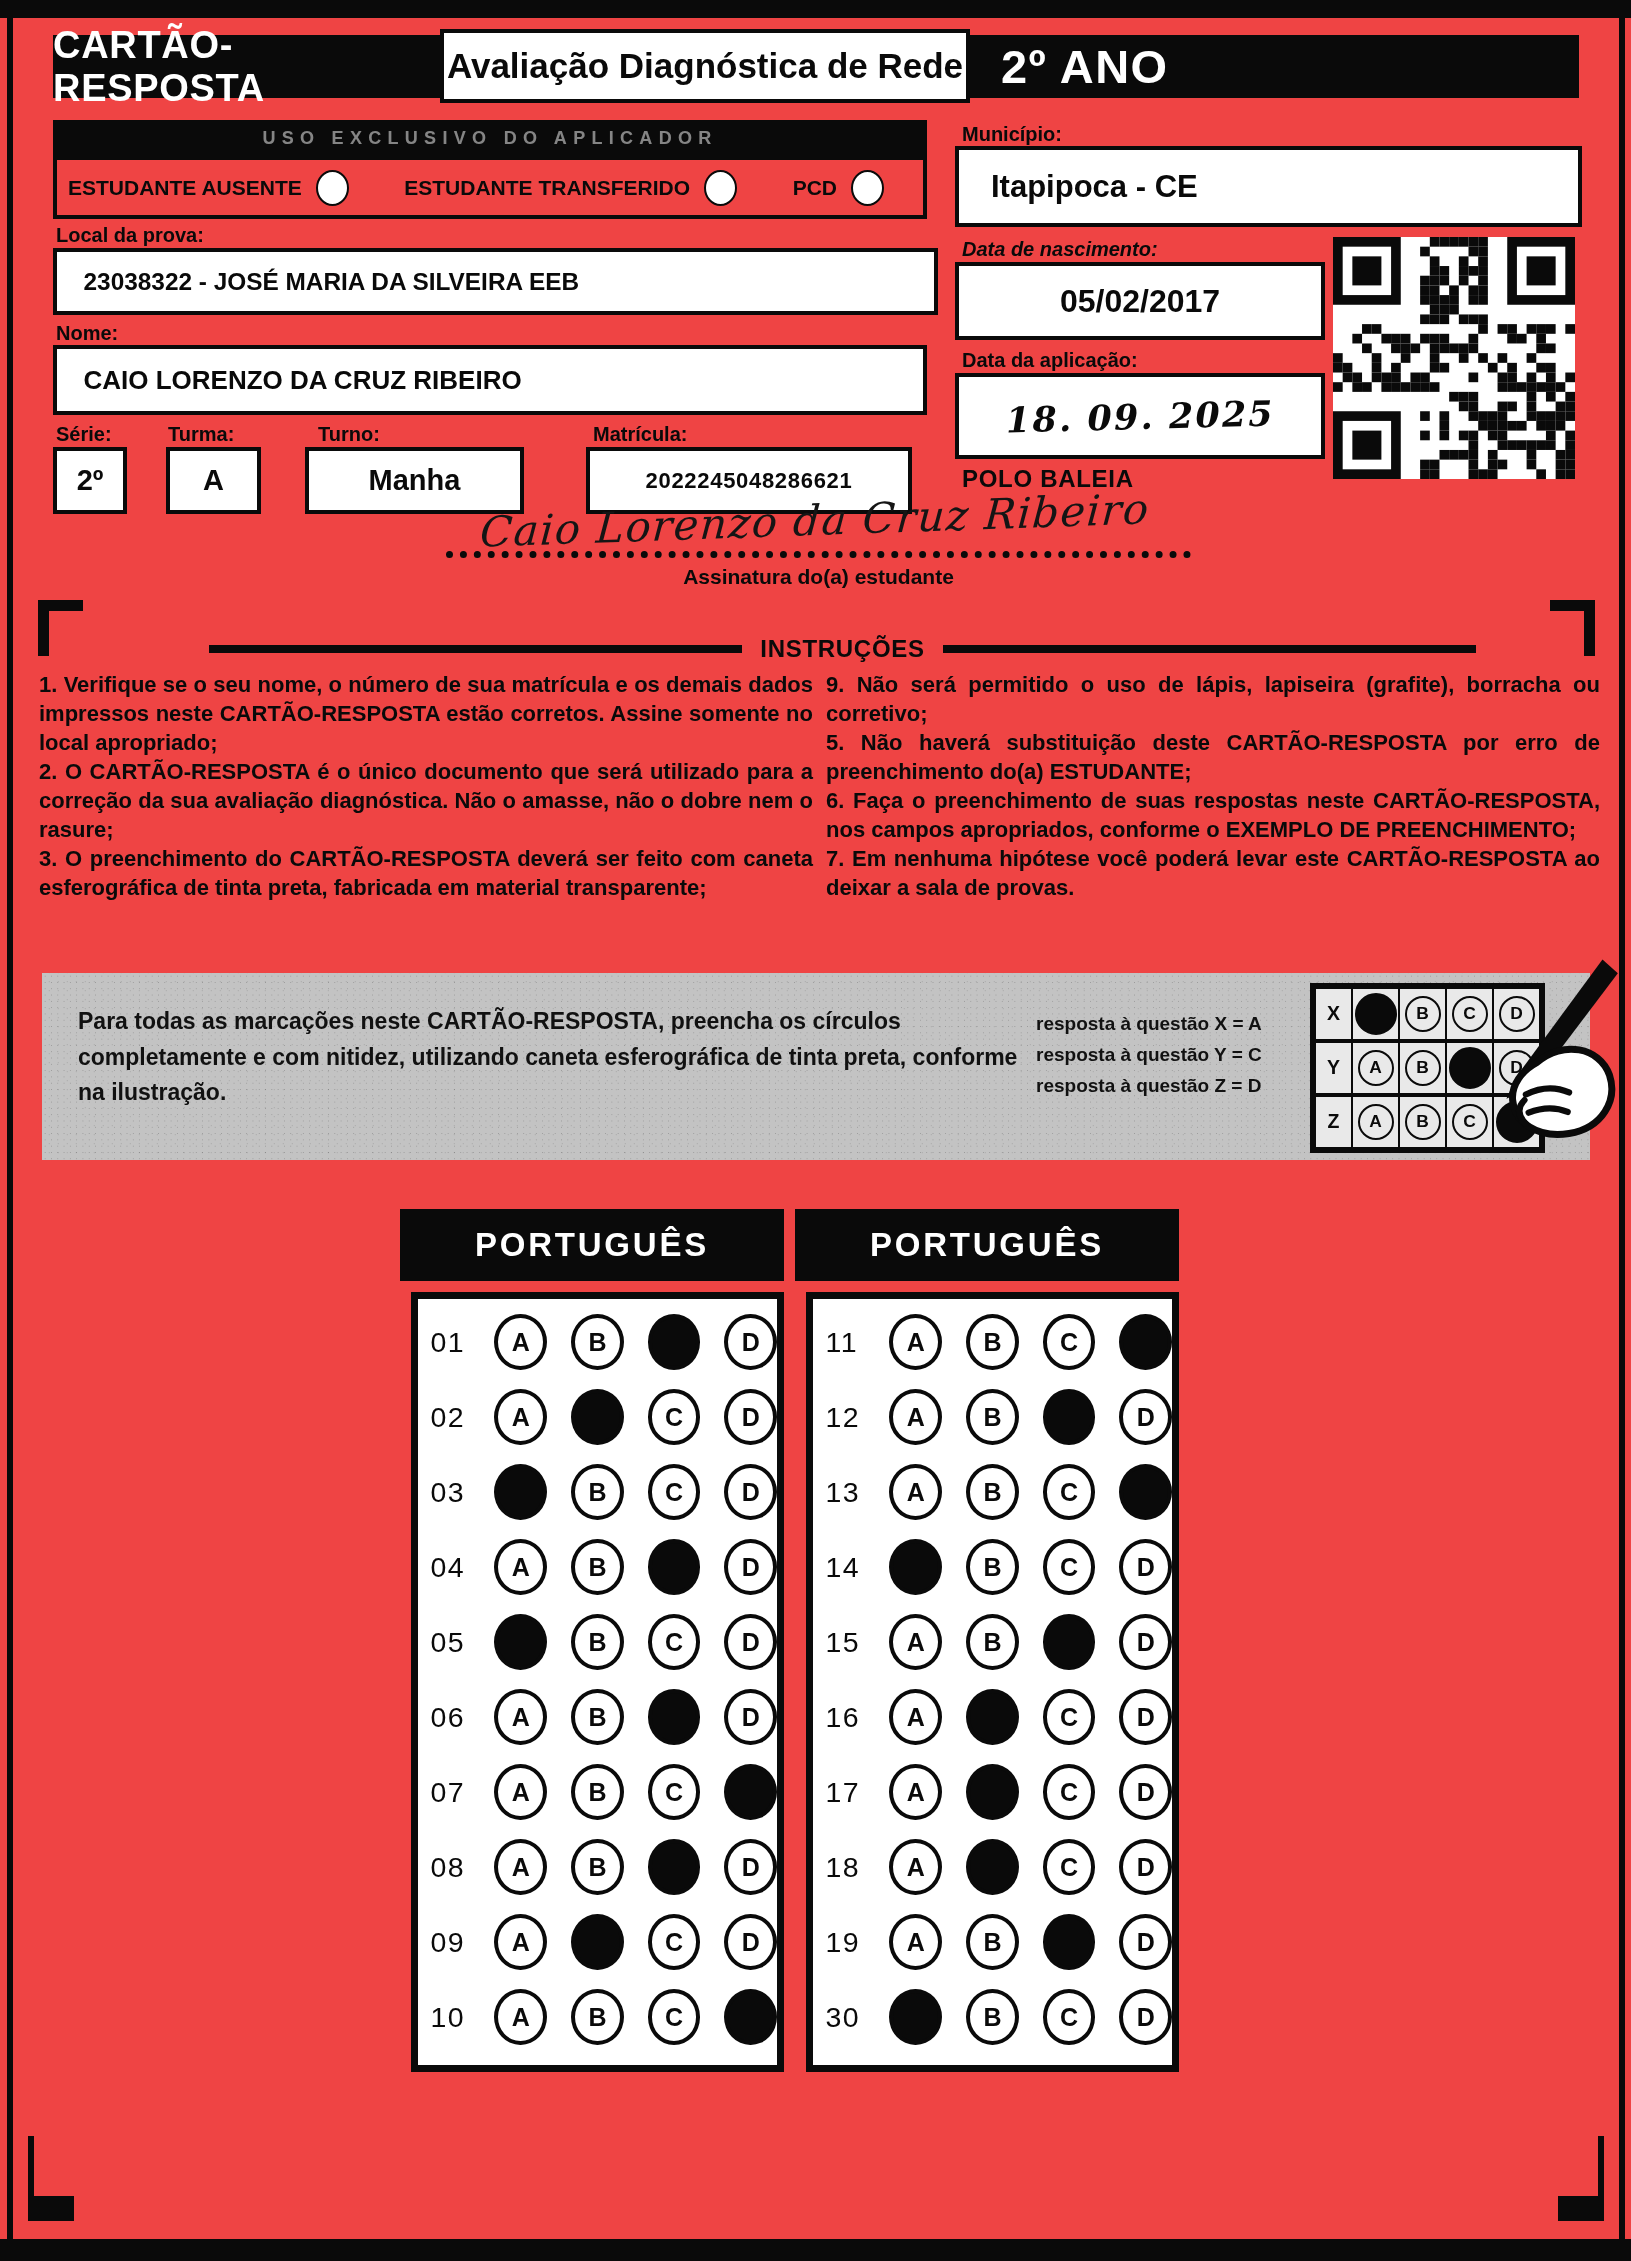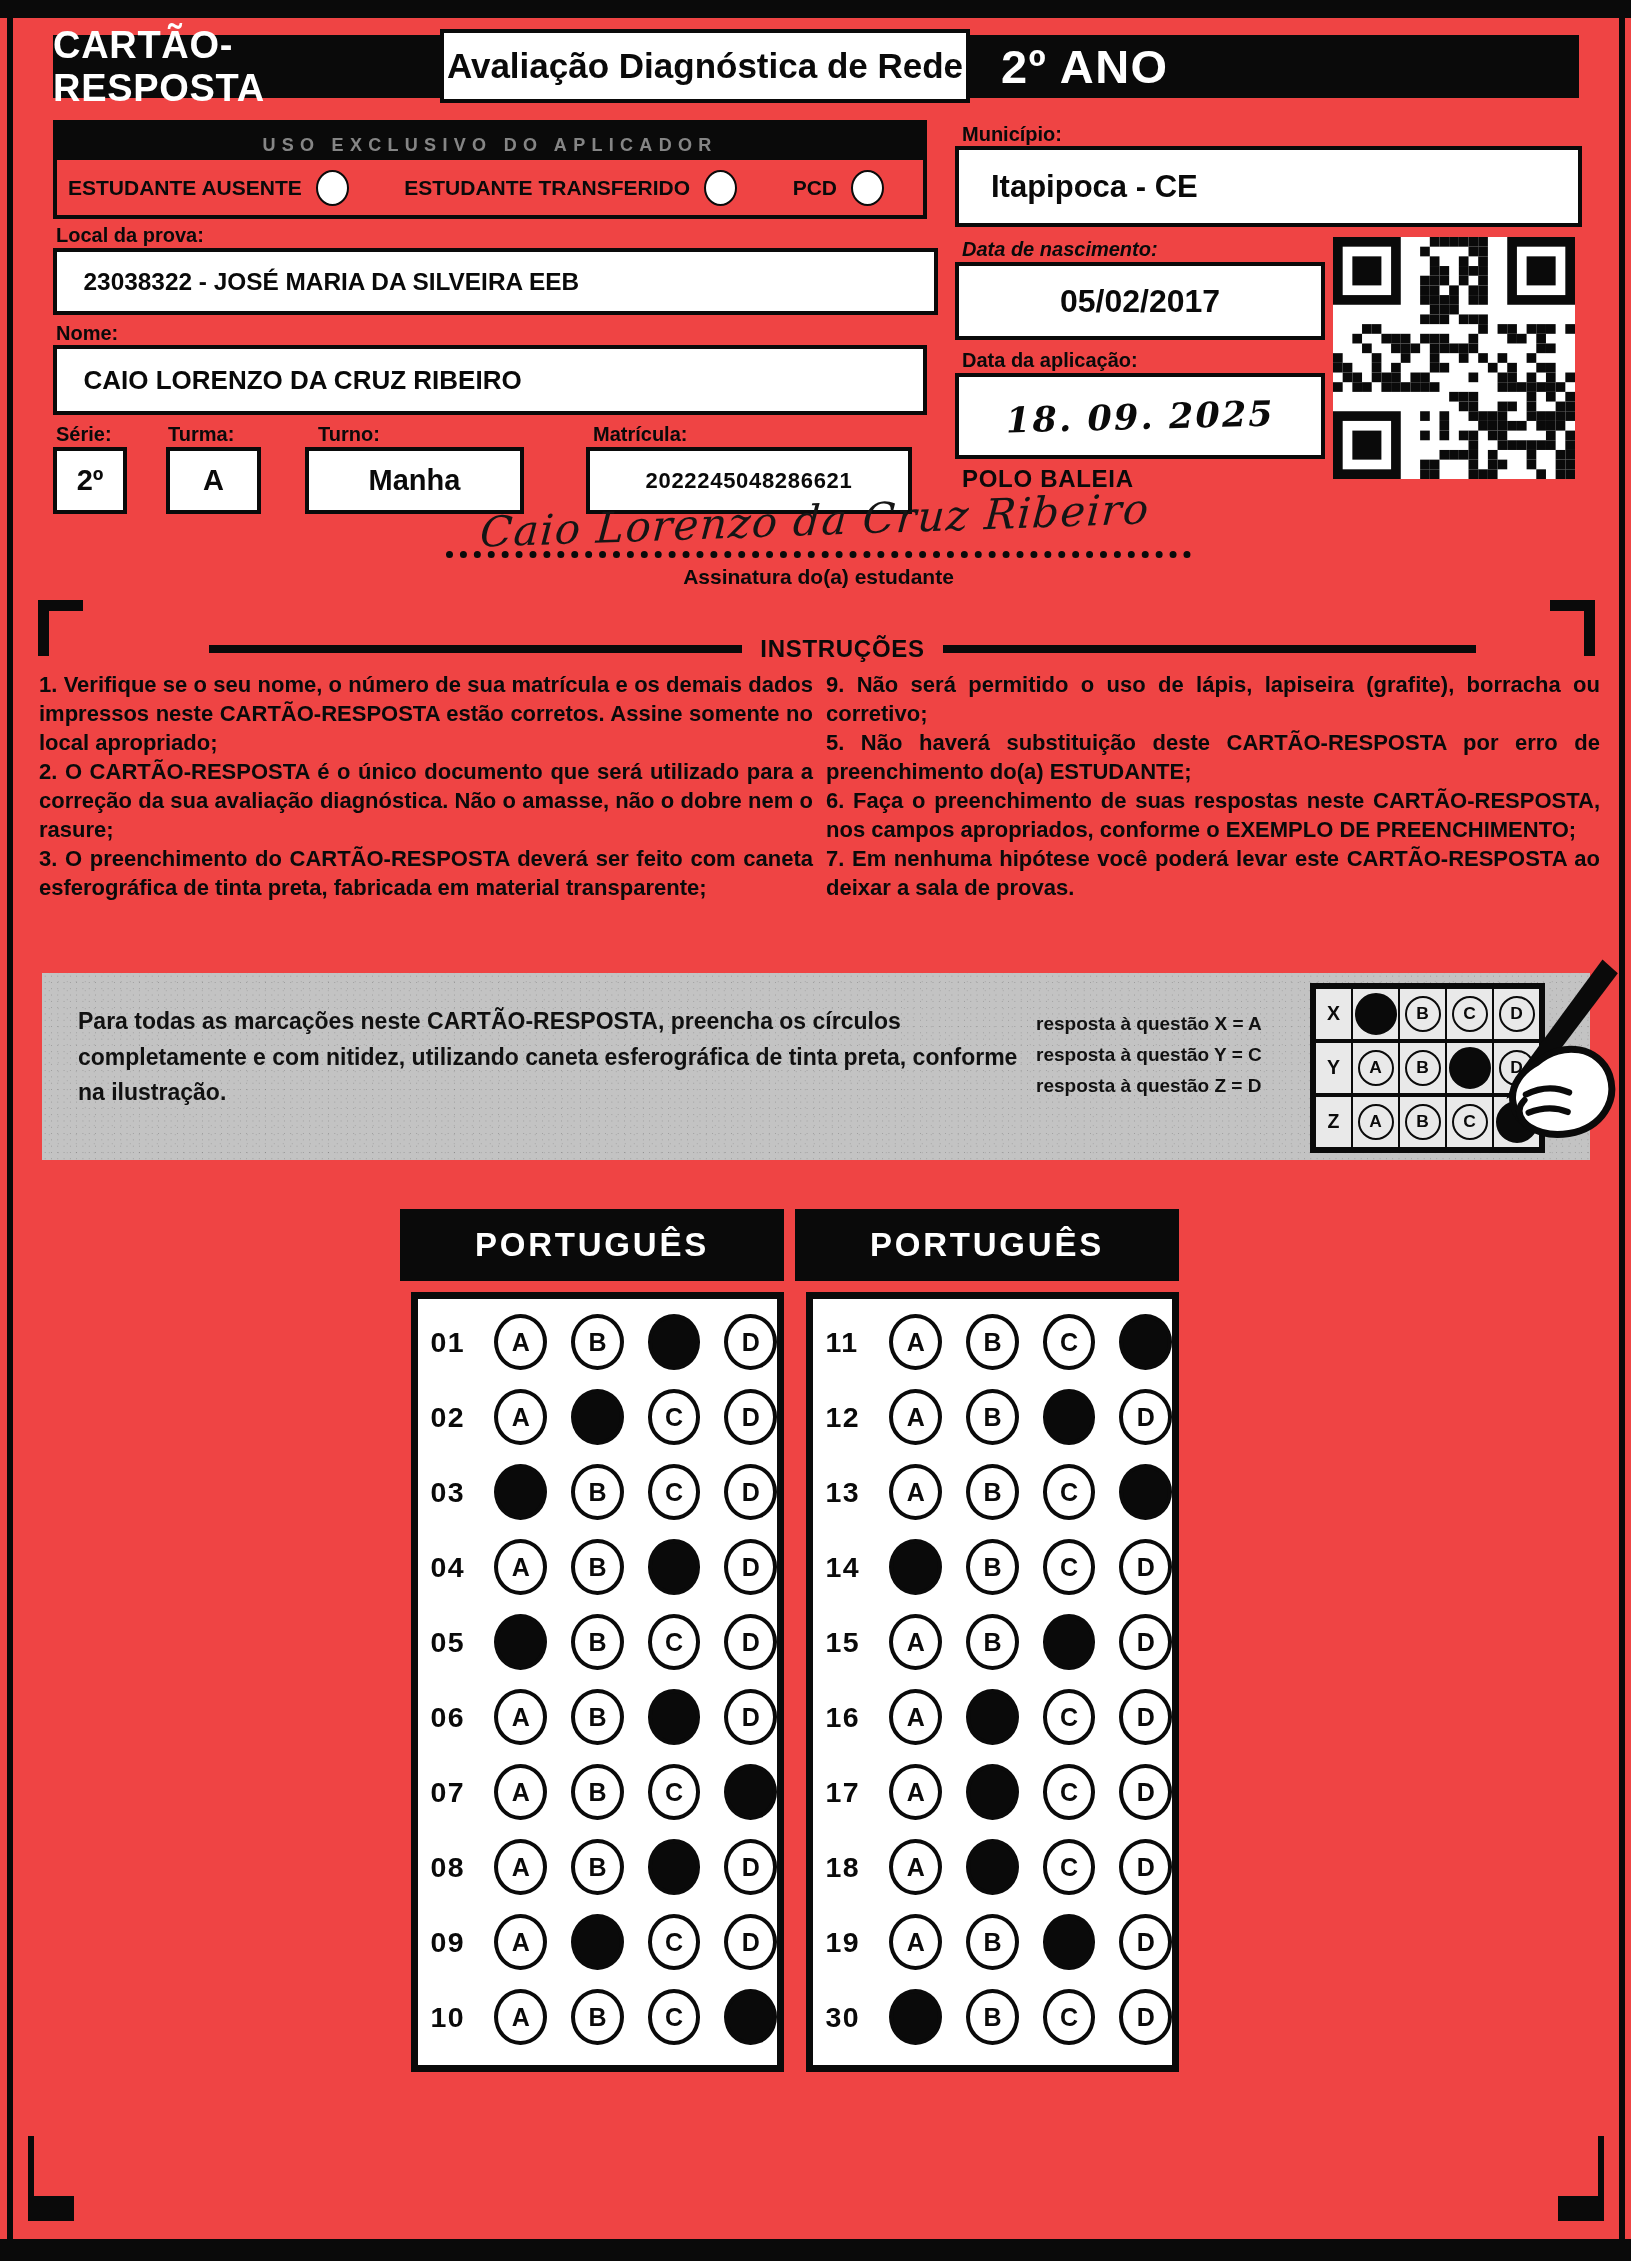--- a/index.html
+++ b/index.html
@@ -18,21 +18,21 @@
   .hdr-bar{left:53px;top:35px;width:1526px;height:63px;background:#0a0a0a;}
   .hdr-card-title{left:53px;top:35px;width:376px;height:63px;color:#fff;font-size:38px;font-weight:700;
         display:flex;align-items:center;justify-content:center;letter-spacing:0.7px;}
   .hdr-assessment{left:440px;top:29px;width:530px;height:74px;background:#fff;border:4.9px solid #0a0a0a;
         box-sizing:border-box;display:flex;align-items:center;justify-content:center;font-size:35px;font-weight:700;}
   .hdr-grade{left:1001px;top:35px;height:63px;display:flex;align-items:center;color:#fff;
         font-size:47px;font-weight:700;letter-spacing:1.4px;}
 
   
   .aplicador{left:53px;top:120px;width:874px;height:36px;background:#0a0a0a;
-        display:flex;align-items:flex-end;justify-content:center;}
+        display:flex;align-items:center;justify-content:center;}
   .aplicador span{color:rgba(255,255,255,.5);font-size:18px;font-weight:700;letter-spacing:6.3px;}
   .status-box{left:53px;top:156px;width:874px;height:63px;border:4.2px solid #0a0a0a;box-sizing:border-box;
         display:flex;align-items:center;justify-content:space-between;padding:0 39px 0 11px;}
   .status-item{display:flex;align-items:center;gap:14px;font-size:21px;font-weight:700;}
   .status-circle{width:29px;height:32px;border:2.8px solid #0a0a0a;border-radius:50%;background:#fff;}
 
   
   .flabel{font-size:20px;font-weight:700;}
   .fbox{border:4.2px solid #0a0a0a;box-sizing:border-box;background:#fff;display:flex;align-items:center;}
   .fval{font-weight:700;}
@@ -107,21 +107,21 @@
 
   
   .subj-hdr{height:72px;background:#0a0a0a;display:flex;align-items:center;justify-content:center;
         color:#fff;font-size:33px;font-weight:700;letter-spacing:2.8px;}
   .subj-hdr-0{left:400px;top:1209px;width:384px;}
   .subj-hdr-1{left:795px;top:1209px;width:384px;}
   .agrid{border:7px solid #0a0a0a;box-sizing:border-box;background:#fff;padding-top:5.6px;}
   .agrid-0{left:411px;top:1292px;width:373px;height:780px;}
   .agrid-1{left:806px;top:1292px;width:373px;height:780px;}
   .arow{display:flex;align-items:center;height:75px;padding-left:12.5px;}
-  .qnum{width:43px;font-size:28.5px;font-weight:700;letter-spacing:1.4px;}
+  .qnum{width:43px;font-size:28.5px;font-weight:400;letter-spacing:1.4px;}
   .bubble{width:56px;height:56px;border:4.9px solid #0a0a0a;border-radius:50%;box-sizing:border-box;
         display:flex;align-items:center;justify-content:center;font-size:25px;font-weight:700;
         margin-left:24px;background:#fff;}
   .bubble.filled{background:#0a0a0a;color:transparent;}
 </style>
 </head>
 <body>
 
 <div class="page">
 

